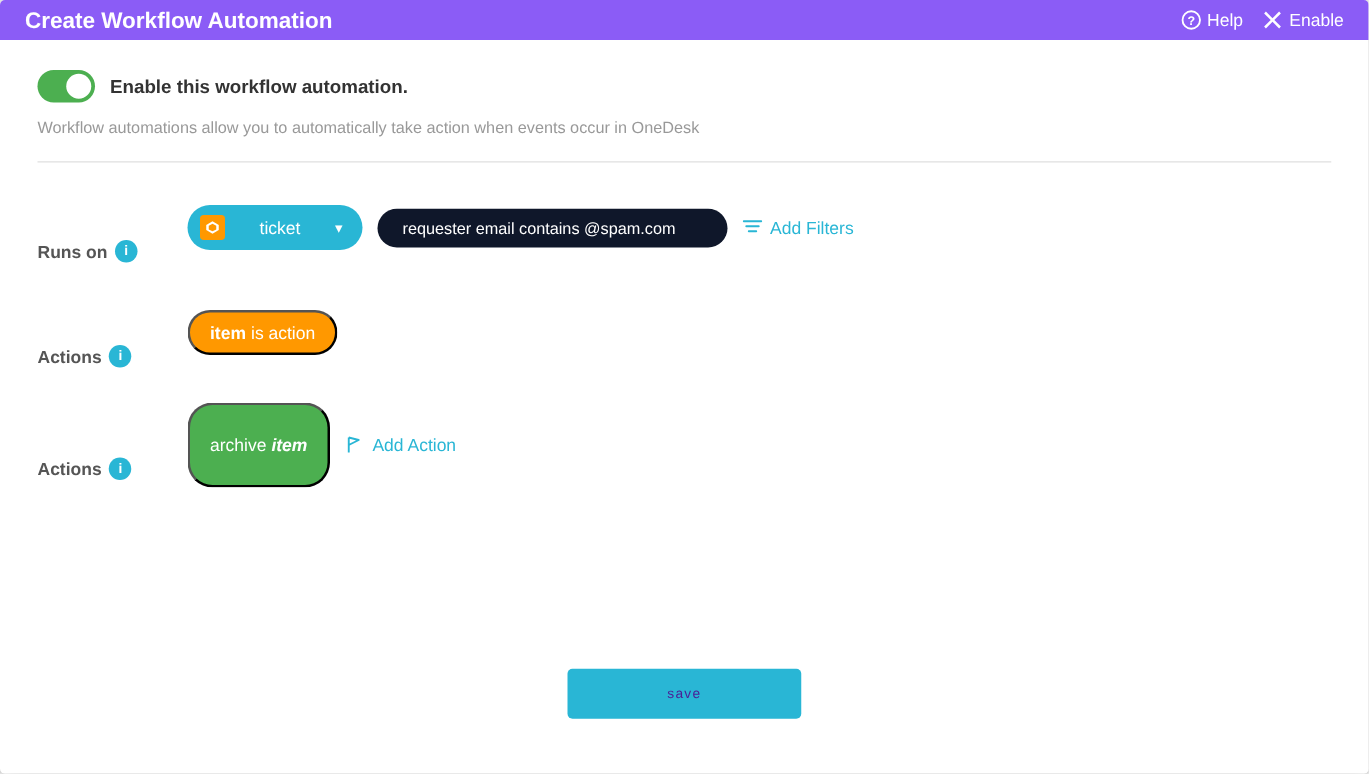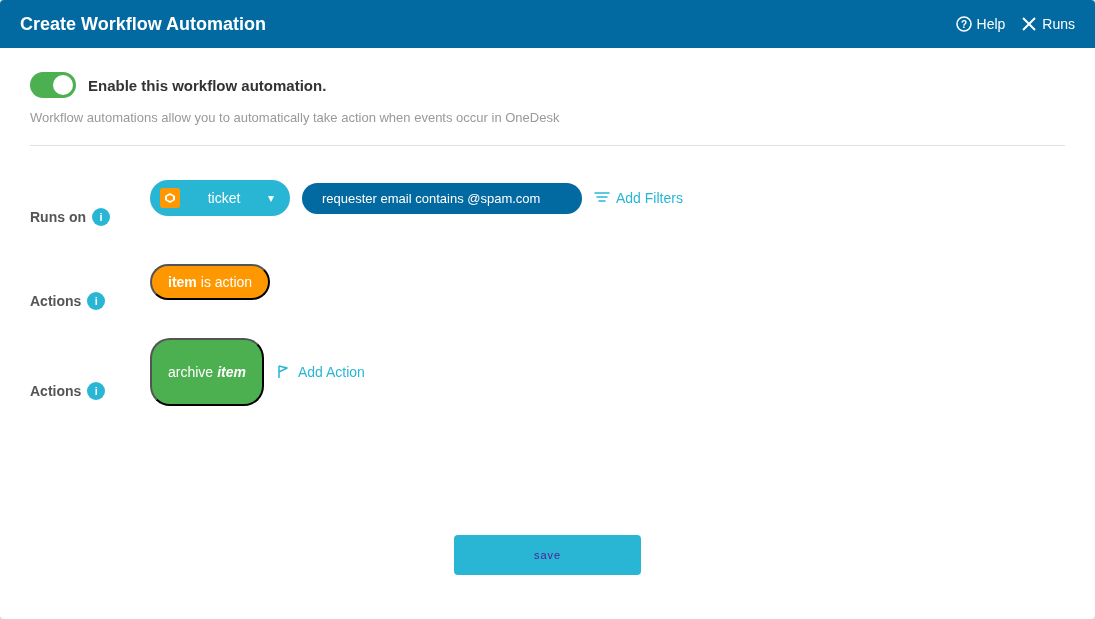--- a/index.html
+++ b/index.html
@@ -15,23 +15,23 @@
       width: 1095px;
       height: 619px;
       background: #fff;
       border-radius: 4px;
       overflow: hidden;
       display: flex;
       flex-direction: column;
       box-shadow: 0 4px 20px rgba(0,0,0,0.3);
     }
     .header {
-      background: #0369a1;
+      background: #8b5cf6;
       padding: 0 20px;
-      height: 48px;
+      height: 32px;
       display: flex;
       align-items: center;
       justify-content: space-between;
       flex-shrink: 0;
       gap: 36px;
     }
     .header-title {
       color: #fff;
       font-size: 18px;
       font-weight: bold;
@@ -167,21 +167,21 @@
       display: flex;
       align-items: center;
       justify-content: center;
       flex-shrink: 0;
     }
     .ticket-icon svg { width: 12px; height: 12px; fill: #fff; }
     .ticket-label { flex: 1; font-size: 14px; color: #fff; }
     .chevron-down { color: #fff; font-size: 12px; }
     
     .filter-pill {
-      background: #0369a1;
+      background: #0f172a;
       border: none;
       border-radius: 20px;
       padding: 8px 20px;
       color: #fff;
       font-size: 13px;
       cursor: pointer;
       min-width: 280px;
       text-align: left;
     }
     .add-filters-btn {
@@ -261,21 +261,21 @@
           <circle cx="8" cy="8" r="7" stroke="#fff" stroke-width="1.5" fill="none"></circle>
           <text x="8" y="12" text-anchor="middle" fill="#fff" font-size="10" font-weight="bold">?</text>
         </svg>
         <span>Help</span>
       </button>
       <button class="header-btn">
         <svg viewBox="0 0 16 16">
           <line x1="2" y1="2" x2="14" y2="14" stroke="#fff" stroke-width="2"></line>
           <line x1="14" y1="2" x2="2" y2="14" stroke="#fff" stroke-width="2"></line>
         </svg>
-        <span>Runs</span>
+        <span>Enable</span>
       </button>
     </div>
   </div>
 
   <div class="content">
 
     <div class="enable-row">
       <div class="toggle">
         <div class="toggle-track">
           <div class="toggle-thumb on"></div>

